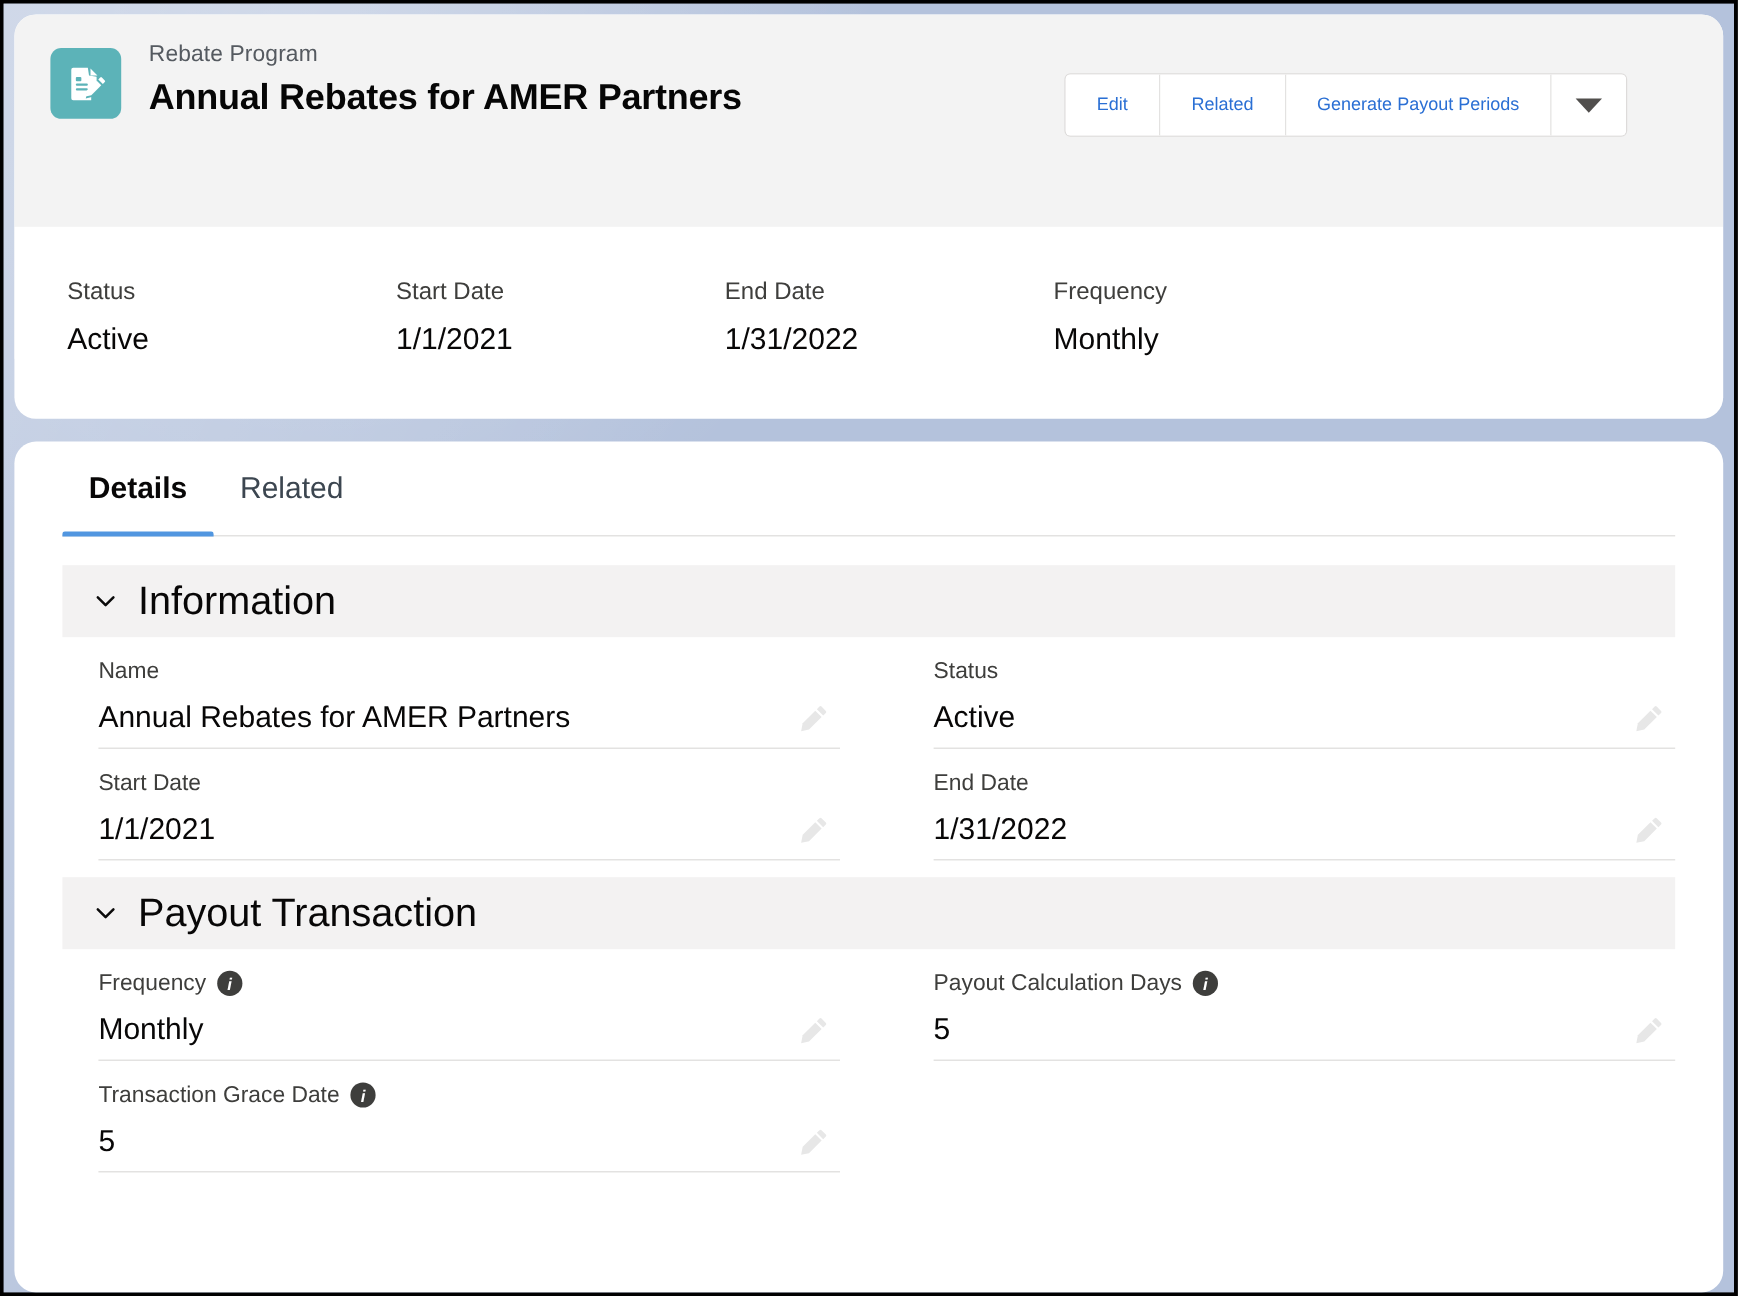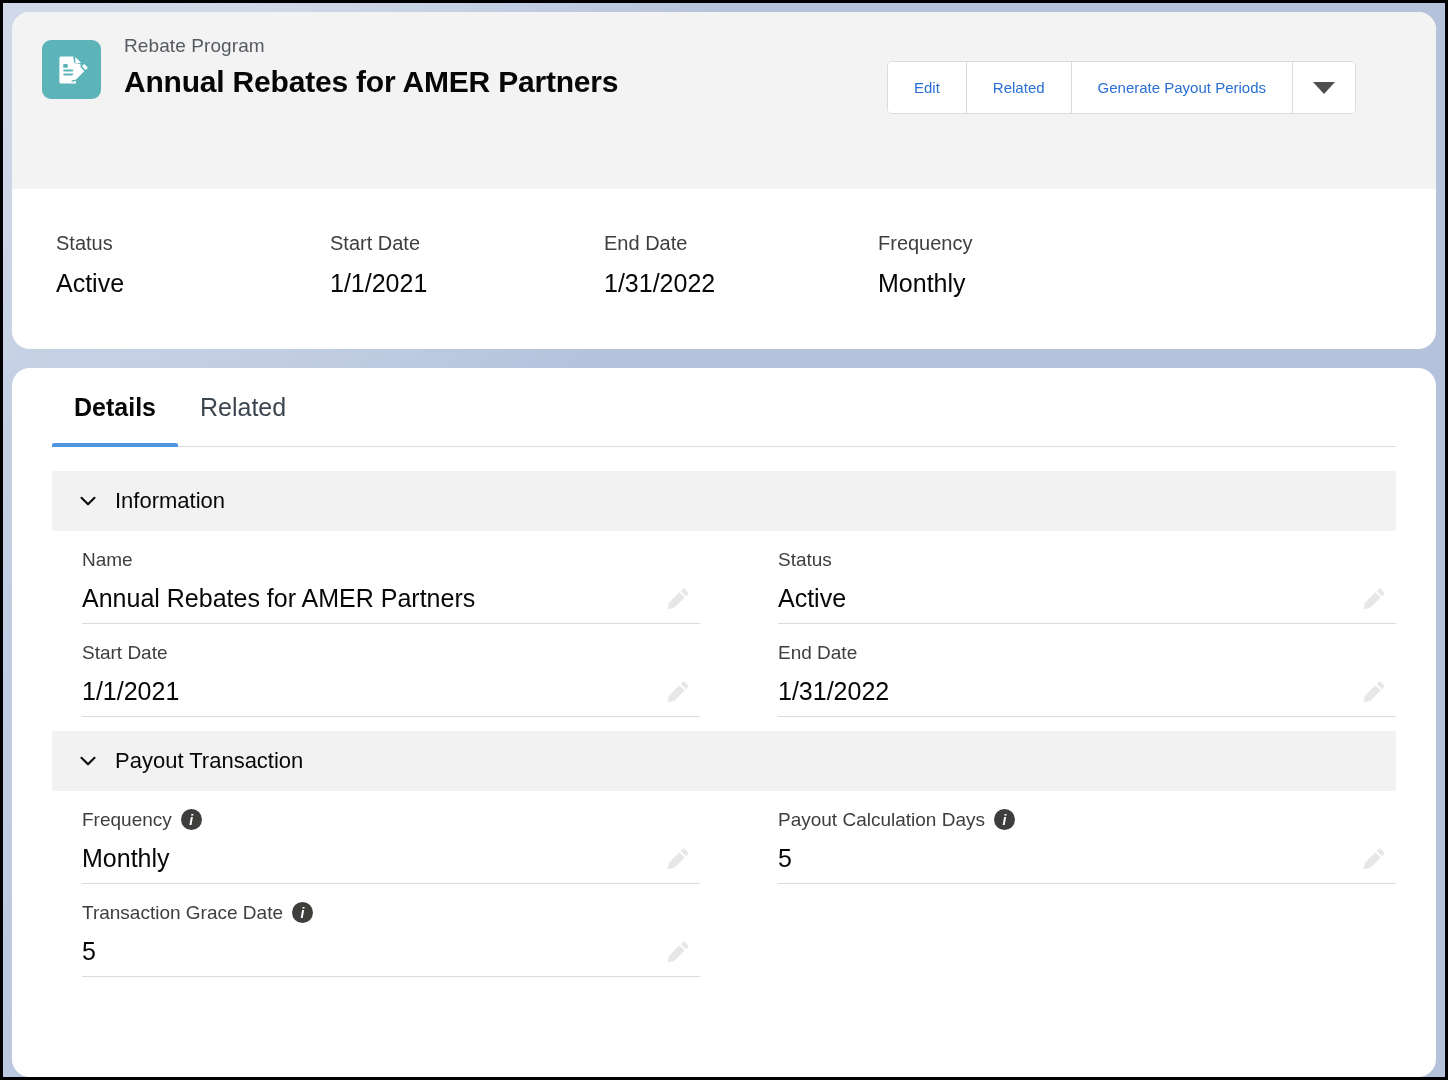--- a/index.html
+++ b/index.html
@@ -202,21 +202,21 @@
     cursor: pointer;
   }
   .chev {
     width: 22px; height: 22px;
     flex: 0 0 auto;
     margin-right: 16px;
     color: #0b0b0b;
   }
   .chev svg { display: block; }
   .section-title {
-    font-size: 22px;
+    font-size: 33px;
     color: #080707;
     line-height: 30px;
   }
 
   .fields-grid {
     display: grid;
     grid-template-columns: 1fr 1fr;
     column-gap: 48px;
   }
   .field {

